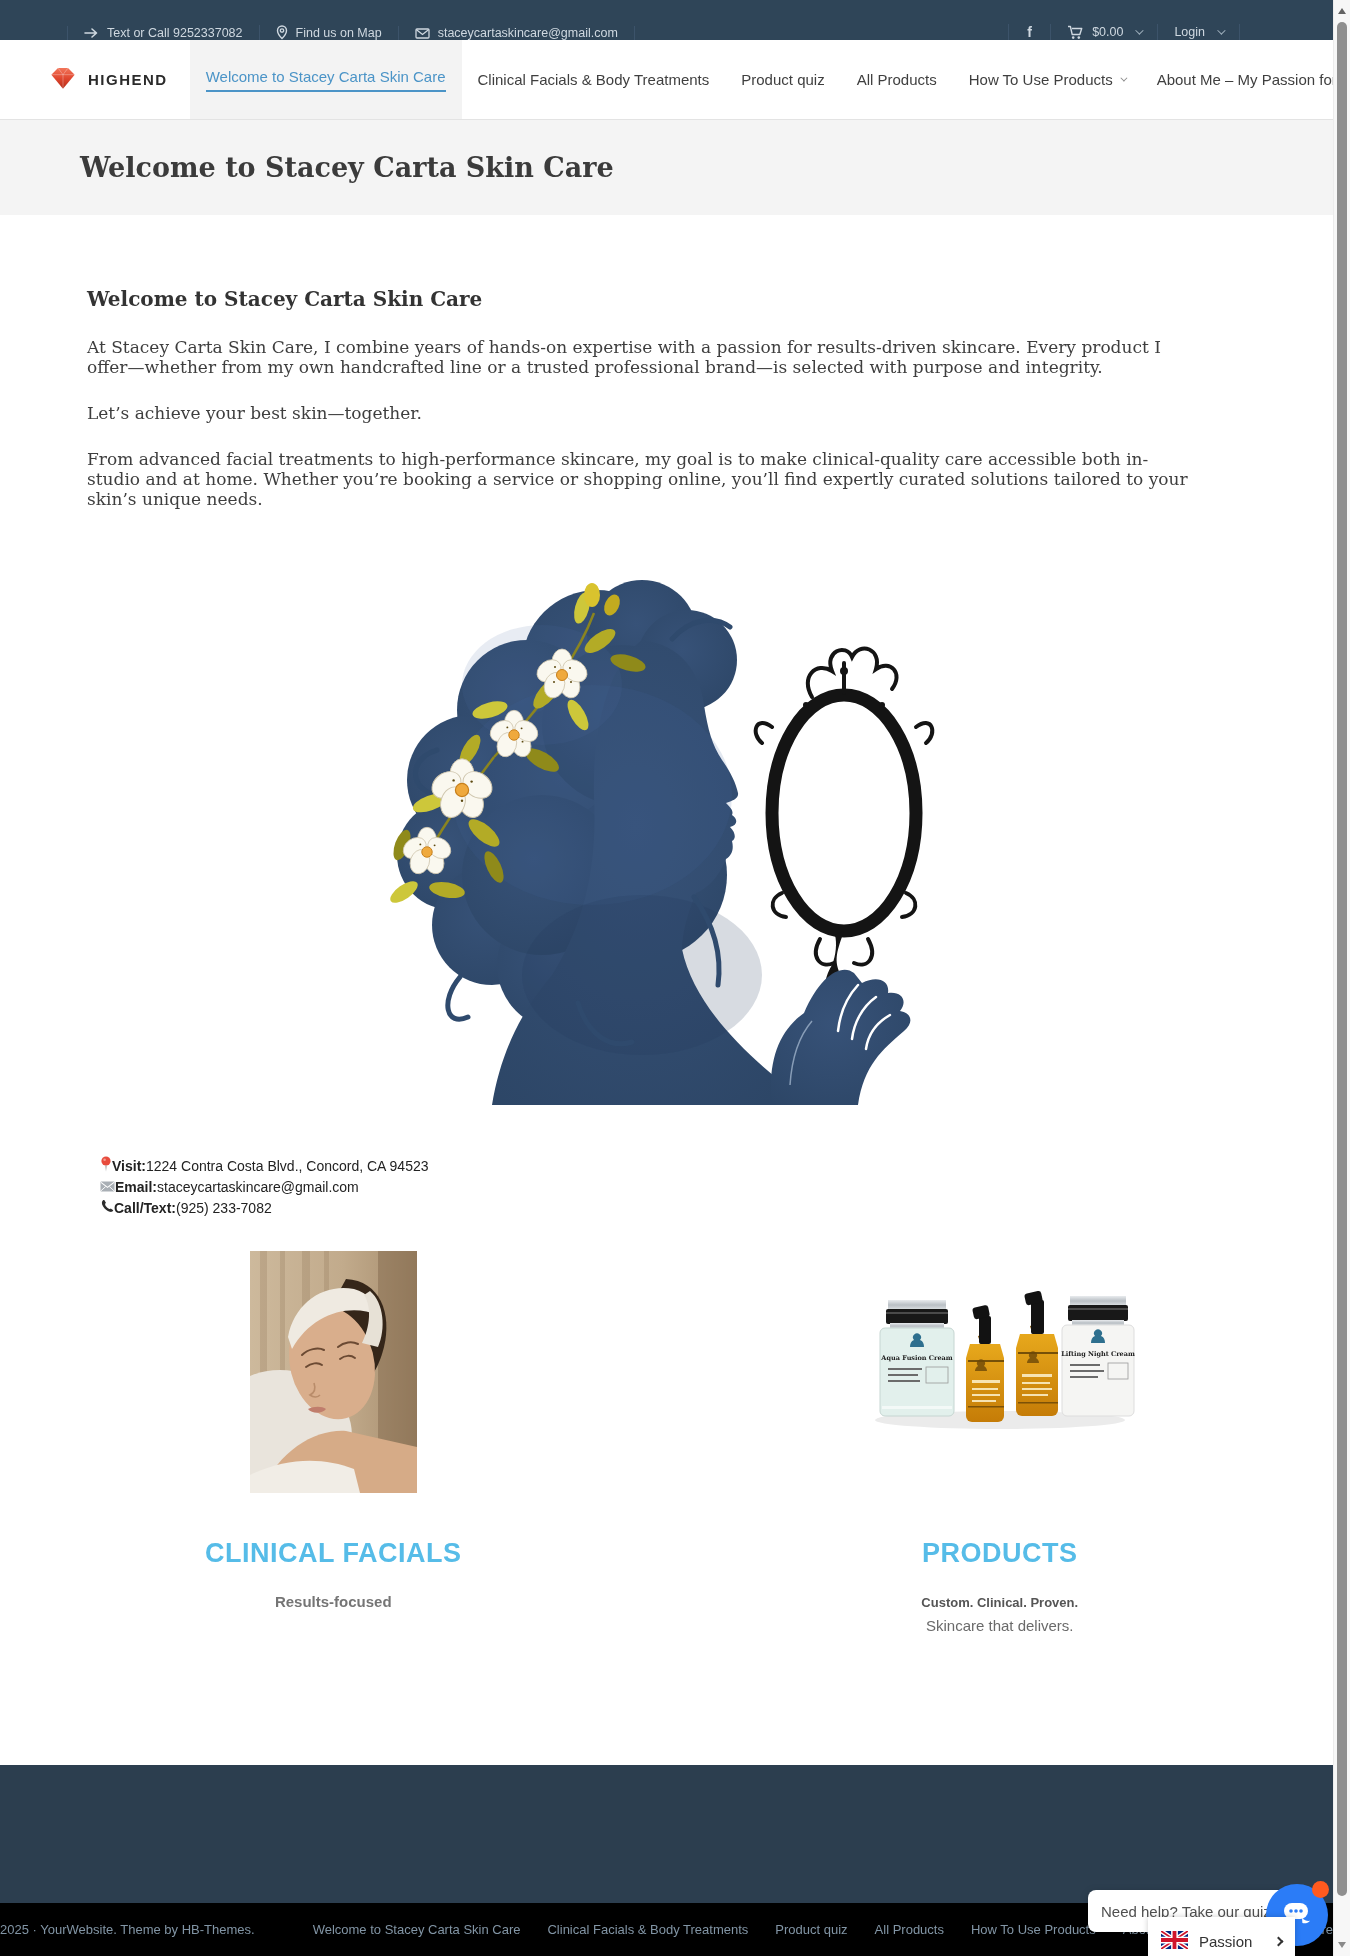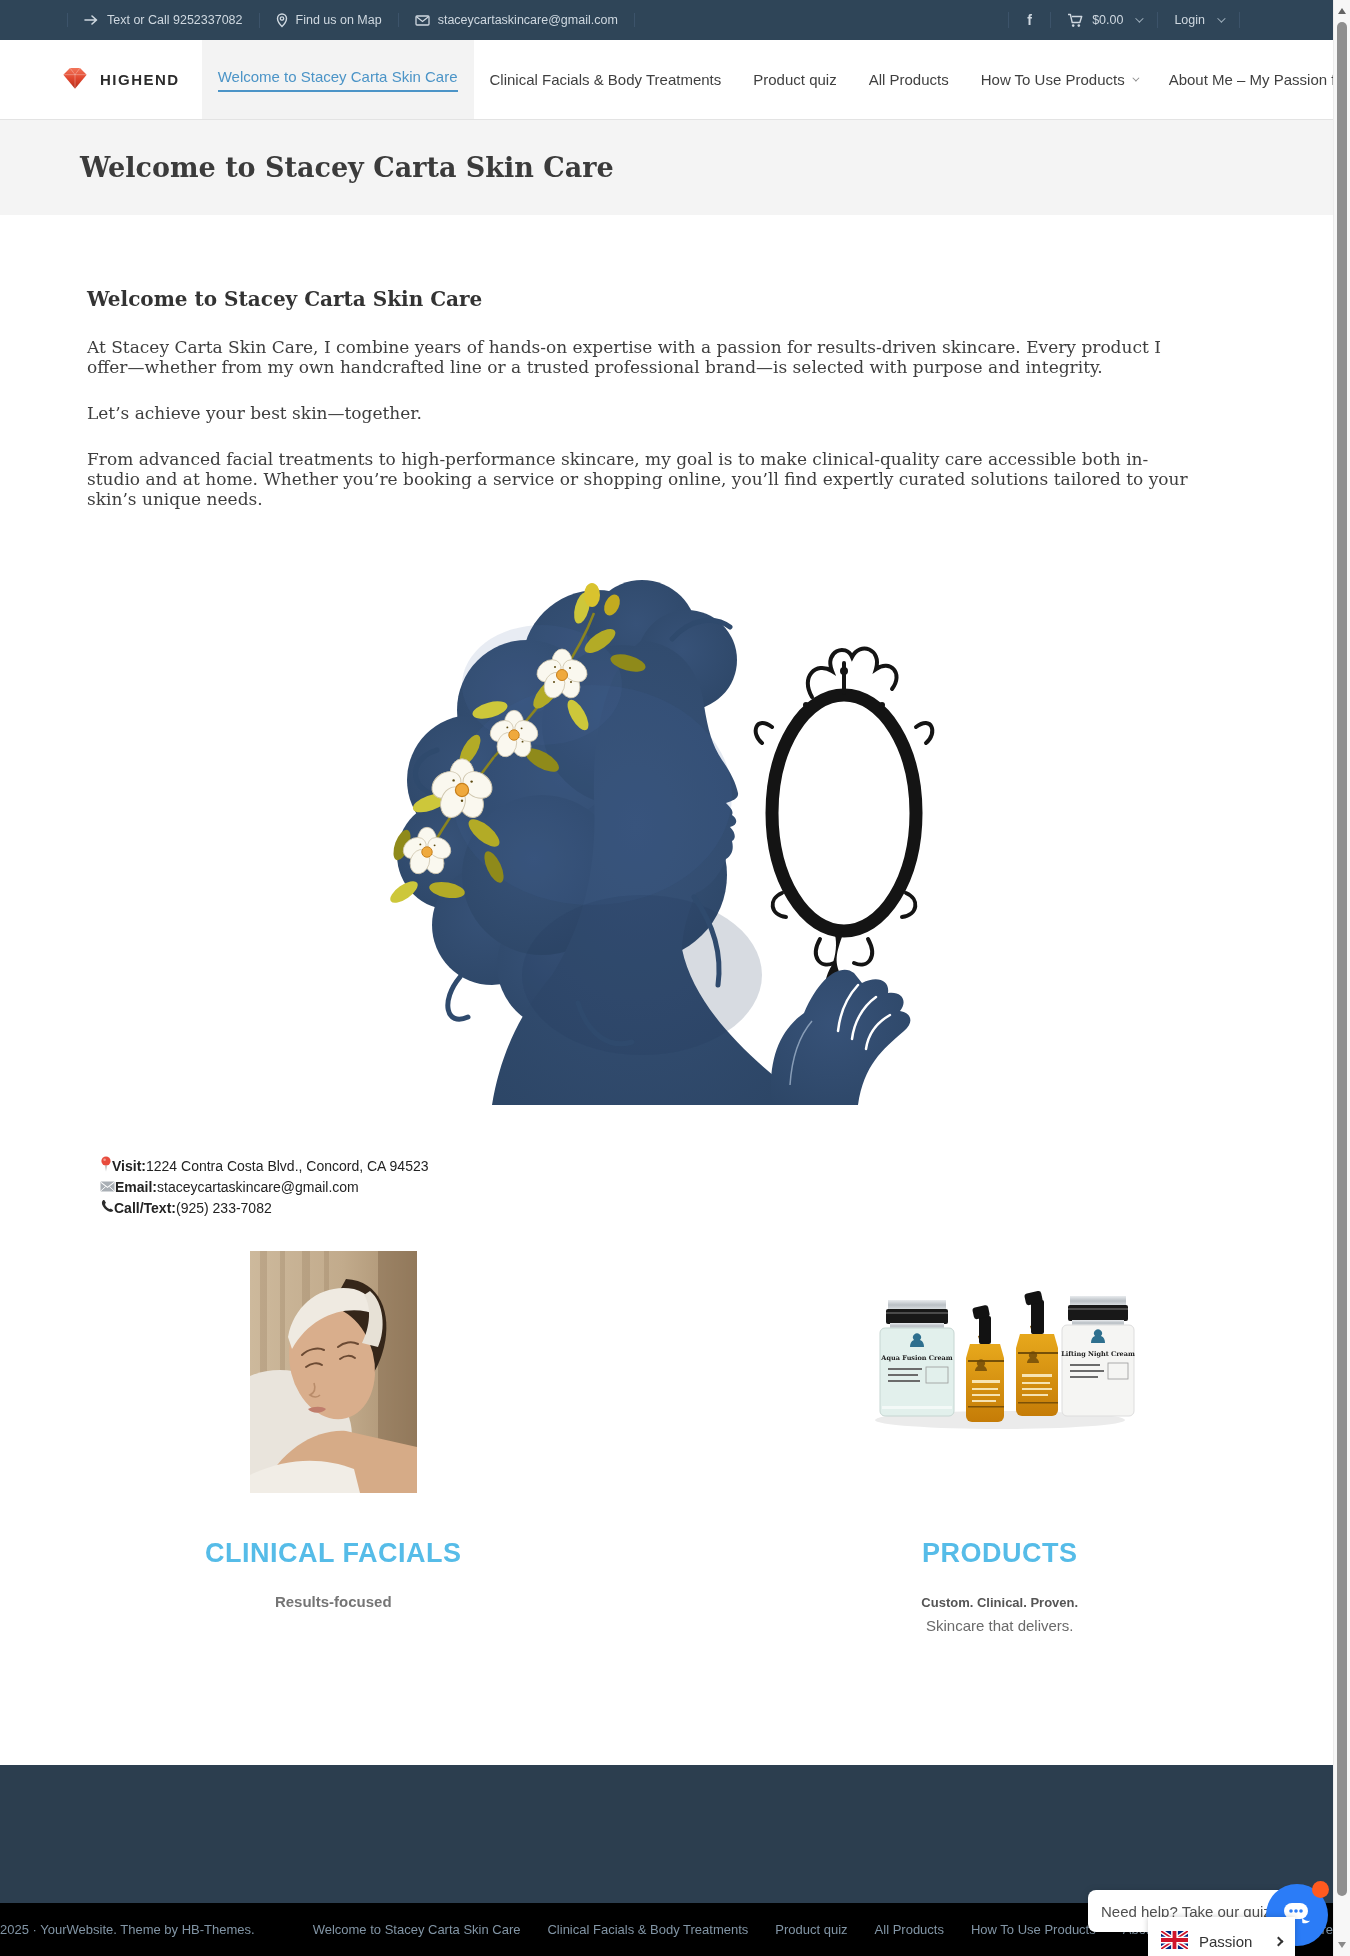--- a/index.html
+++ b/index.html
@@ -2,31 +2,31 @@
 <html><head>
 <meta charset="utf-8">
 <style>
   * { margin:0; padding:0; box-sizing:border-box; }
   html,body { width:1350px; height:1956px; }
   body { position:relative; overflow:hidden; background:#fff; font-family:"Liberation Sans", sans-serif; }
   .page { width:1333px; }
   .above-footer { height:1765px; overflow:hidden; }
 
   
-  .topbar { height:40px; background:#2f4558; display:flex; align-items:center; color:#cfd8e0; font-size:12.5px; }
+  .topbar { height:40px; background:#2f4558; display:flex; align-items:flex-end; color:#cfd8e0; font-size:12.5px; }
   .tb-spacer { width:67px; }
   .tb-item { display:flex; align-items:center; gap:8px; padding:0 16px; border-left:1px solid #3c536a; cursor:pointer; }
   .tb-item.last { border-right:1px solid #3c536a; }
   .tb-right { margin-left:auto; display:flex; align-items:stretch; margin-right:93px; }
   .tb-fb { width:42px; justify-content:center; padding:0; font-weight:bold; font-size:14px; }
   .chev { display:inline-block; width:6px; height:6px; border-right:1.5px solid #9fb0bd; border-bottom:1.5px solid #9fb0bd; transform:rotate(45deg) translateY(-2px); margin-left:4px; }
   .tb-ico { display:inline-flex; }
 
   
-  .nav { height:80px; background:#fff; display:flex; align-items:stretch; padding-left:60px; border-bottom:1px solid #e3e3e3; }
+  .nav { height:80px; background:#fff; display:flex; align-items:stretch; padding-left:48px; border-bottom:1px solid #e3e3e3; }
   .logo { display:flex; align-items:center; gap:10px; margin-right:22px; cursor:pointer; }
   .logo-text { font-size:15px; font-weight:bold; letter-spacing:1.5px; color:#2b2b2b; }
   .nav-item { display:flex; align-items:center; padding:0 16px; font-size:15px; color:#3f3f3f; cursor:pointer; white-space:nowrap; }
   .nav-item.active { background:#f3f3f3; color:#4b94c7; }
   .nav-item.active .nav-label { border-bottom:2px solid #4b94c7; padding-bottom:5px; }
   .nav-item .chev { border-color:#8a8a8a; width:5px; height:5px; margin-left:7px; }
 
   
   .pagetitle { height:95px; background:#f4f4f4; display:flex; align-items:center; padding-left:80px;
     font-family:"DejaVu Serif", serif; font-size:27px; font-weight:600; color:#3b3b3b; }

